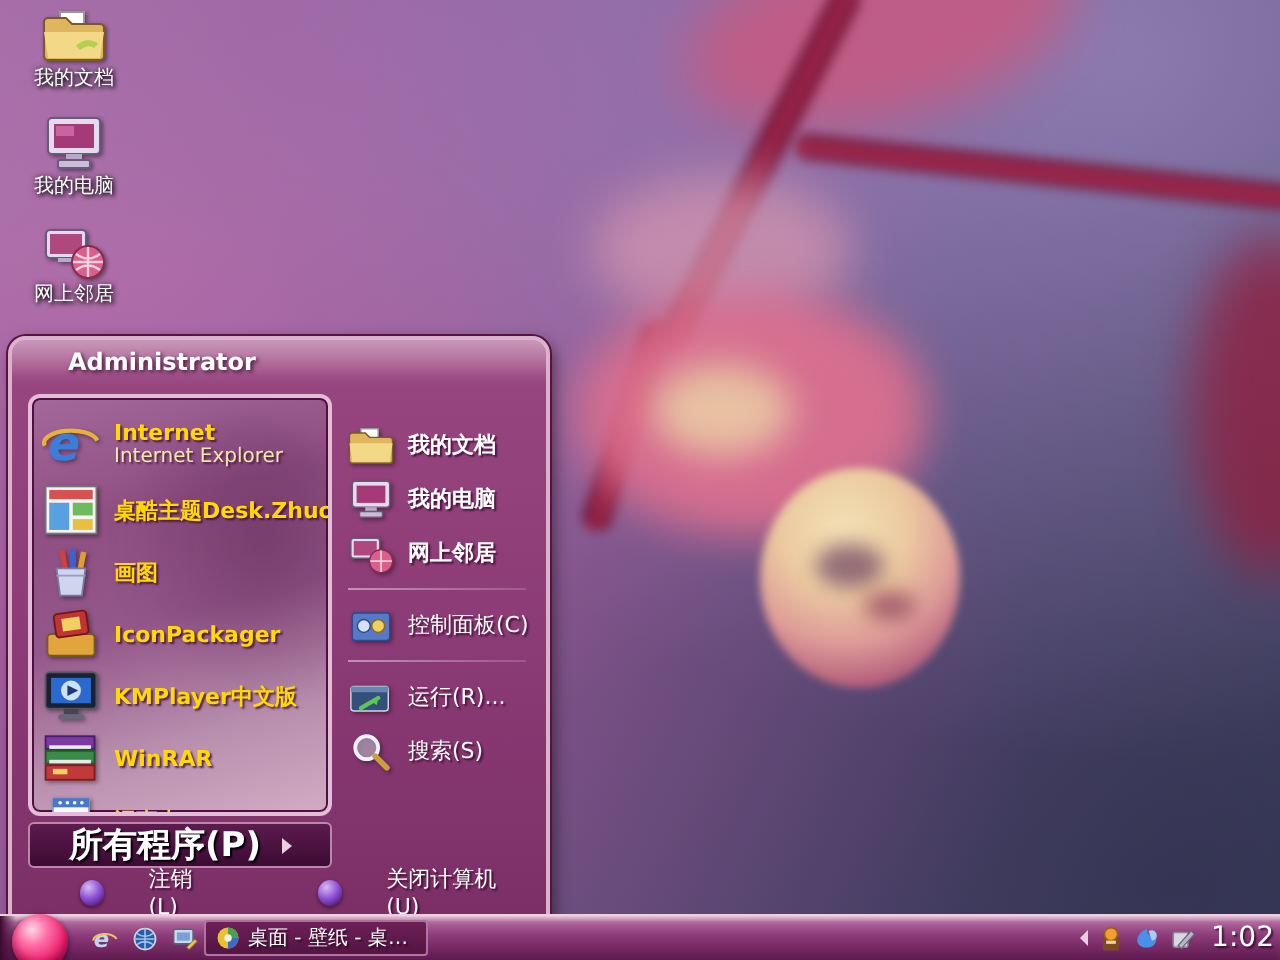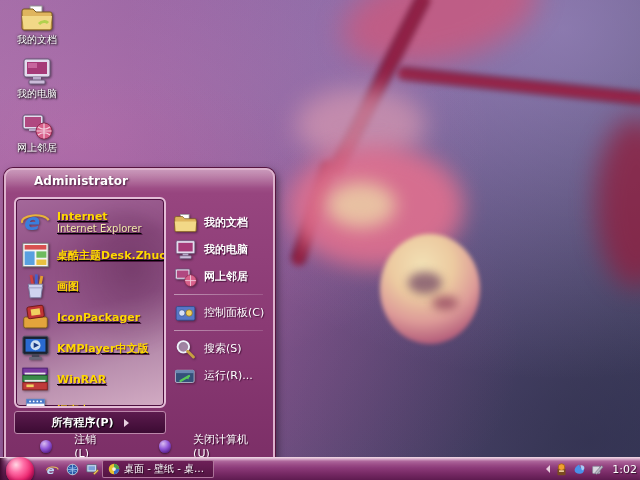--- a/index.html
+++ b/index.html
@@ -53,27 +53,27 @@
   .left-wrap{width:152px;display:flex;flex-direction:column;}
   .left-panel{flex:1;border:2px solid #e3bcd6;border-radius:6px;overflow:hidden;position:relative;
     box-shadow:inset 0 0 0 1px #4e1040;
     background:linear-gradient(165deg,#a4689a 0%,#8f4f83 28%,#94578a 52%,#b98fae 78%,#d2abc3 100%);}
   .left-panel::before{content:"";position:absolute;right:-20px;top:10px;width:130px;height:150px;border-radius:50%;
     background:radial-gradient(ellipse at 60% 40%,rgba(70,20,60,.35),transparent 65%);filter:blur(6px);}
   .lp-items{position:relative;padding:6px 4px 0 5px;}
   .lp-item{display:flex;align-items:center;height:30px;margin-bottom:1px;cursor:default;}
   .lp-item.tall{height:34px;}
   .lp-item svg{width:29px;height:28px;flex:none;margin-right:7px;filter:drop-shadow(1px 1px 1px rgba(0,0,0,.4));}
-  .lp-text{min-width:0;text-decoration:underline;}
+  .lp-text{min-width:0;}
   .lp-label{display:block;font-size:11px;font-weight:bold;color:#ffd900;line-height:13px;
     text-shadow:1px 1px 1px rgba(60,10,50,.8);white-space:nowrap;}
   .lp-sub{display:block;font-size:10px;color:#efe8a8;line-height:11px;text-shadow:1px 1px 1px rgba(60,10,50,.7);}
   .all-programs{height:21px;margin-top:3px;border:1px solid #bb87aa;border-radius:3px;
     background:linear-gradient(180deg,#5c1b4e,#3c0b33);display:flex;align-items:center;justify-content:center;
-    color:#fff;font-size:11px;font-weight:bold;text-shadow:1px 1px 1px #000;cursor:default;}
+    color:#fff;font-size:17px;font-weight:bold;text-shadow:1px 1px 1px #000;cursor:default;}
   .ap-arrow{width:0;height:0;margin-left:10px;border-left:5px solid #e8d0e0;border-top:4px solid transparent;border-bottom:4px solid transparent;}
   .right-col{flex:1;padding:12px 2px 0 8px;}
   .rc-item{display:flex;align-items:center;height:27px;cursor:default;position:relative;}
   .rc-item svg{width:23px;height:22px;flex:none;margin-right:7px;filter:drop-shadow(1px 1px 1px rgba(0,0,0,.4));}
   .rc-label{font-size:11px;color:#fff;text-shadow:1px 1px 1px rgba(50,5,40,.8);white-space:nowrap;}
   .rc-item.bold .rc-label{font-weight:bold;}
   .rc-sep{height:1px;margin:4px 2px 4px 0;background:linear-gradient(90deg,rgba(255,255,255,.45),rgba(255,255,255,.15));}
   .sub-arrow{position:absolute;right:2px;width:0;height:0;border-left:5px solid #fff;
     border-top:4px solid transparent;border-bottom:4px solid transparent;}
   .menu-footer{position:absolute;bottom:3px;left:0;right:0;height:22px;display:flex;justify-content:flex-end;
@@ -98,21 +98,21 @@
   .ql-chevron{width:0;height:0;border-left:4px solid #e8cede;border-top:4px solid transparent;border-bottom:4px solid transparent;margin-left:3px;}
   .task-btn{position:absolute;left:102px;top:2px;width:112px;height:18px;border-radius:2px;cursor:default;
     background:linear-gradient(180deg,#6d2058,#541443);border:1px solid rgba(236,192,216,.55);
     display:flex;align-items:center;gap:4px;padding:0 5px;box-sizing:border-box;}
   .task-btn svg{width:12px;height:12px;flex:none;}
   .task-label{font-size:10px;color:#fff;white-space:nowrap;overflow:hidden;text-overflow:ellipsis;
     text-shadow:1px 1px 1px rgba(0,0,0,.6);}
   .tray{position:absolute;right:3px;top:0;height:22px;display:flex;align-items:center;gap:5px;}
   .tray-chevron{width:0;height:0;border-right:4px solid #e8cede;border-top:4px solid transparent;border-bottom:4px solid transparent;}
   .tray-icon{width:13px;height:13px;display:block;}
-  .clock{font-size:11px;color:#fff;margin-left:3px;text-shadow:1px 1px 1px rgba(0,0,0,.6);text-align:right;}
+  .clock{font-size:14px;color:#fff;margin-left:3px;text-shadow:1px 1px 1px rgba(0,0,0,.6);text-align:right;}
 </style>
 </head>
 <body>
 
 <div class="screen">
 
   <div class="wallpaper">
     <div class="wp blossom-top"></div>
     <div class="stem stem2"></div>
     <div class="stem stem1"></div>
@@ -304,33 +304,33 @@
             <circle cx="11" cy="14" r="4.5" fill="#d8e0f8" stroke="#2a4a8a"></circle>
             <circle cx="21" cy="14" r="4.5" fill="#f0d060" stroke="#8a6a1a"></circle>
           </svg>
           <span class="rc-label">控制面板(C)</span>
         </div>
 
         <div class="rc-sep"></div>
 
         <div class="rc-item">
           <svg viewBox="0 0 32 28">
-            <circle cx="13" cy="11" r="8" fill="rgba(225,235,250,.45)" stroke="#eef3fb" stroke-width="2.6"></circle>
-            <line x1="19" y1="17" x2="27" y2="25" stroke="#c8a040" stroke-width="4" stroke-linecap="round"></line>
-          </svg>
-          <span class="rc-label">搜索(S)</span>
-        </div>
-        <div class="rc-item">
-          <svg viewBox="0 0 32 28">
             <rect x="2" y="6" width="26" height="17" rx="2" fill="#34507a" stroke="#cfd8e8"></rect>
             <rect x="2" y="6" width="26" height="4" fill="#6a86b0"></rect>
             <path d="M9 21l12-7" stroke="#58c858" stroke-width="3" stroke-linecap="round"></path>
             <path d="M21 14l-1 5-4-3z" fill="#58c858"></path>
           </svg>
           <span class="rc-label">运行(R)...</span>
+        </div>
+        <div class="rc-item">
+          <svg viewBox="0 0 32 28">
+            <circle cx="13" cy="11" r="8" fill="rgba(225,235,250,.45)" stroke="#eef3fb" stroke-width="2.6"></circle>
+            <line x1="19" y1="17" x2="27" y2="25" stroke="#c8a040" stroke-width="4" stroke-linecap="round"></line>
+          </svg>
+          <span class="rc-label">搜索(S)</span>
         </div>
       </div>
     </div>
 
     <div class="menu-footer">
       <div class="mf-btn">
         <span class="orb"></span>
         <span class="mf-label">注销(L)</span>
       </div>
       <div class="mf-btn">

